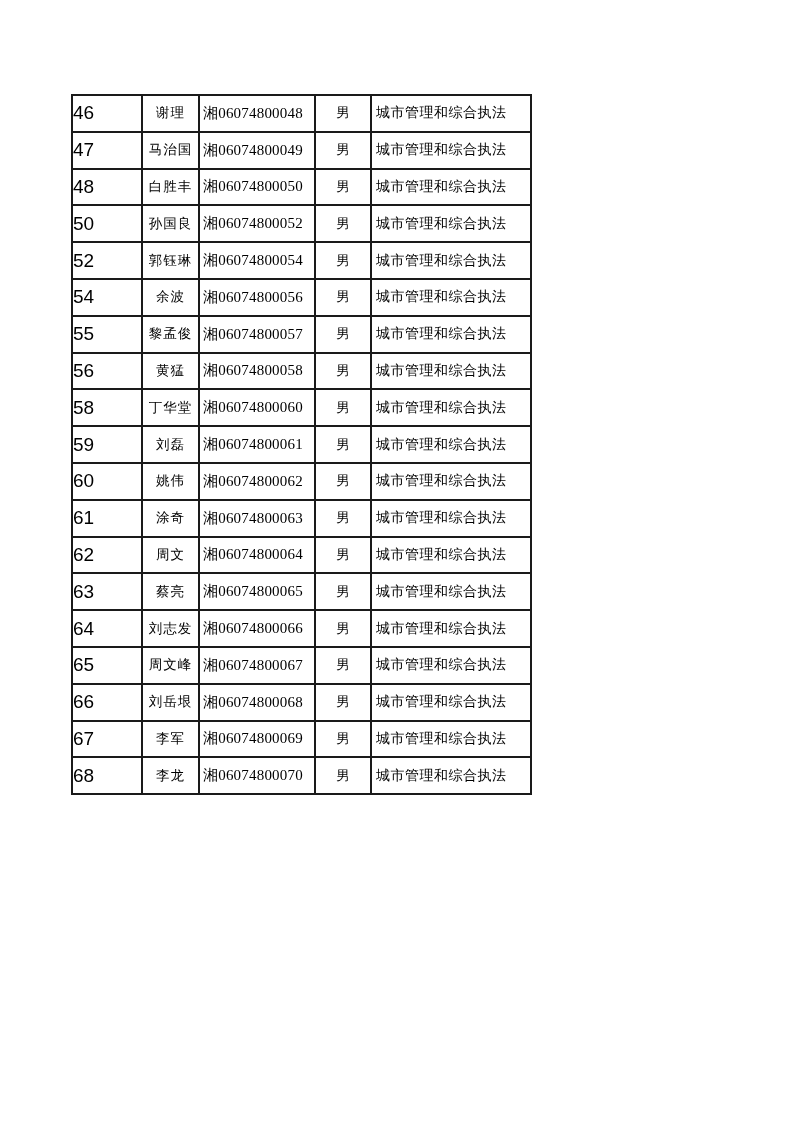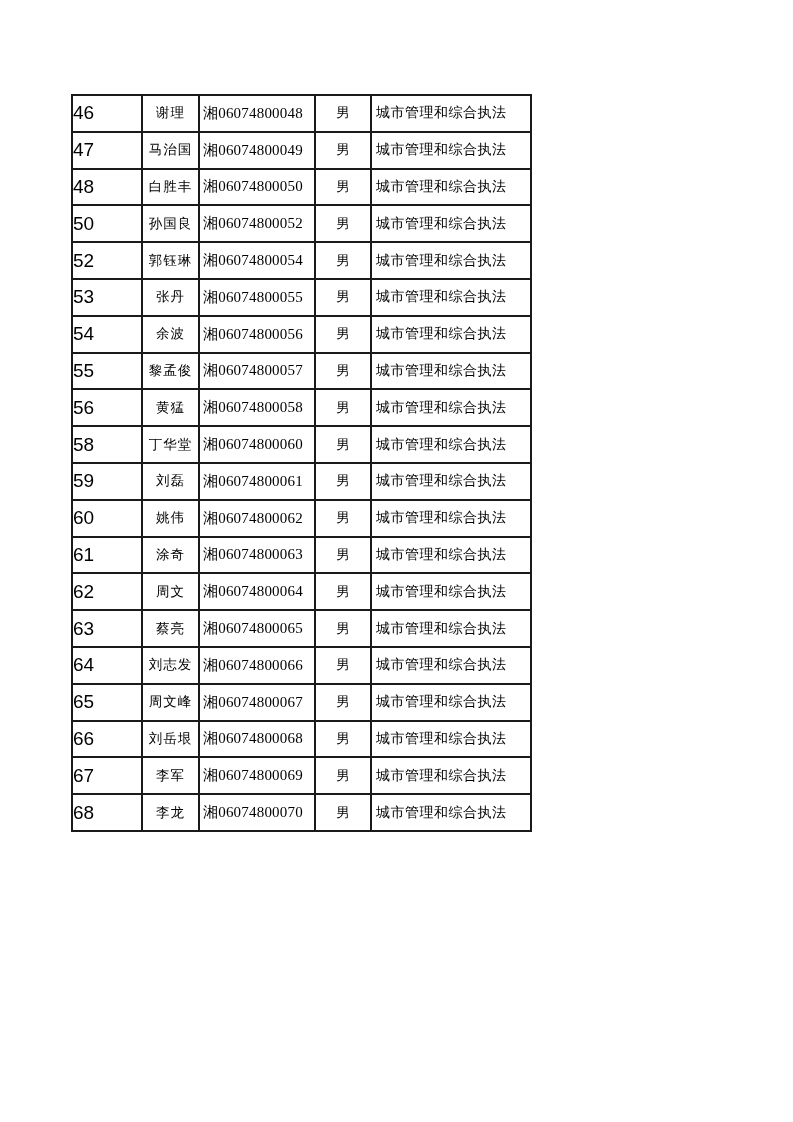--- a/index.html
+++ b/index.html
@@ -69,27 +69,20 @@
           <td class="col-no">50</td>
           <td class="col-name">孙国良</td>
           <td class="col-code">湘06074800052</td>
           <td class="col-gender">男</td>
           <td class="col-dept">城市管理和综合执法</td>
         </tr>
         <tr>
           <td class="col-no">52</td>
           <td class="col-name">郭钰琳</td>
           <td class="col-code">湘06074800054</td>
-          <td class="col-gender">男</td>
-          <td class="col-dept">城市管理和综合执法</td>
-        </tr>
-        <tr>
-          <td class="col-no">53</td>
-          <td class="col-name">张丹</td>
-          <td class="col-code">湘06074800055</td>
           <td class="col-gender">男</td>
           <td class="col-dept">城市管理和综合执法</td>
         </tr>
         <tr>
           <td class="col-no">54</td>
           <td class="col-name">余波</td>
           <td class="col-code">湘06074800056</td>
           <td class="col-gender">男</td>
           <td class="col-dept">城市管理和综合执法</td>
         </tr>

